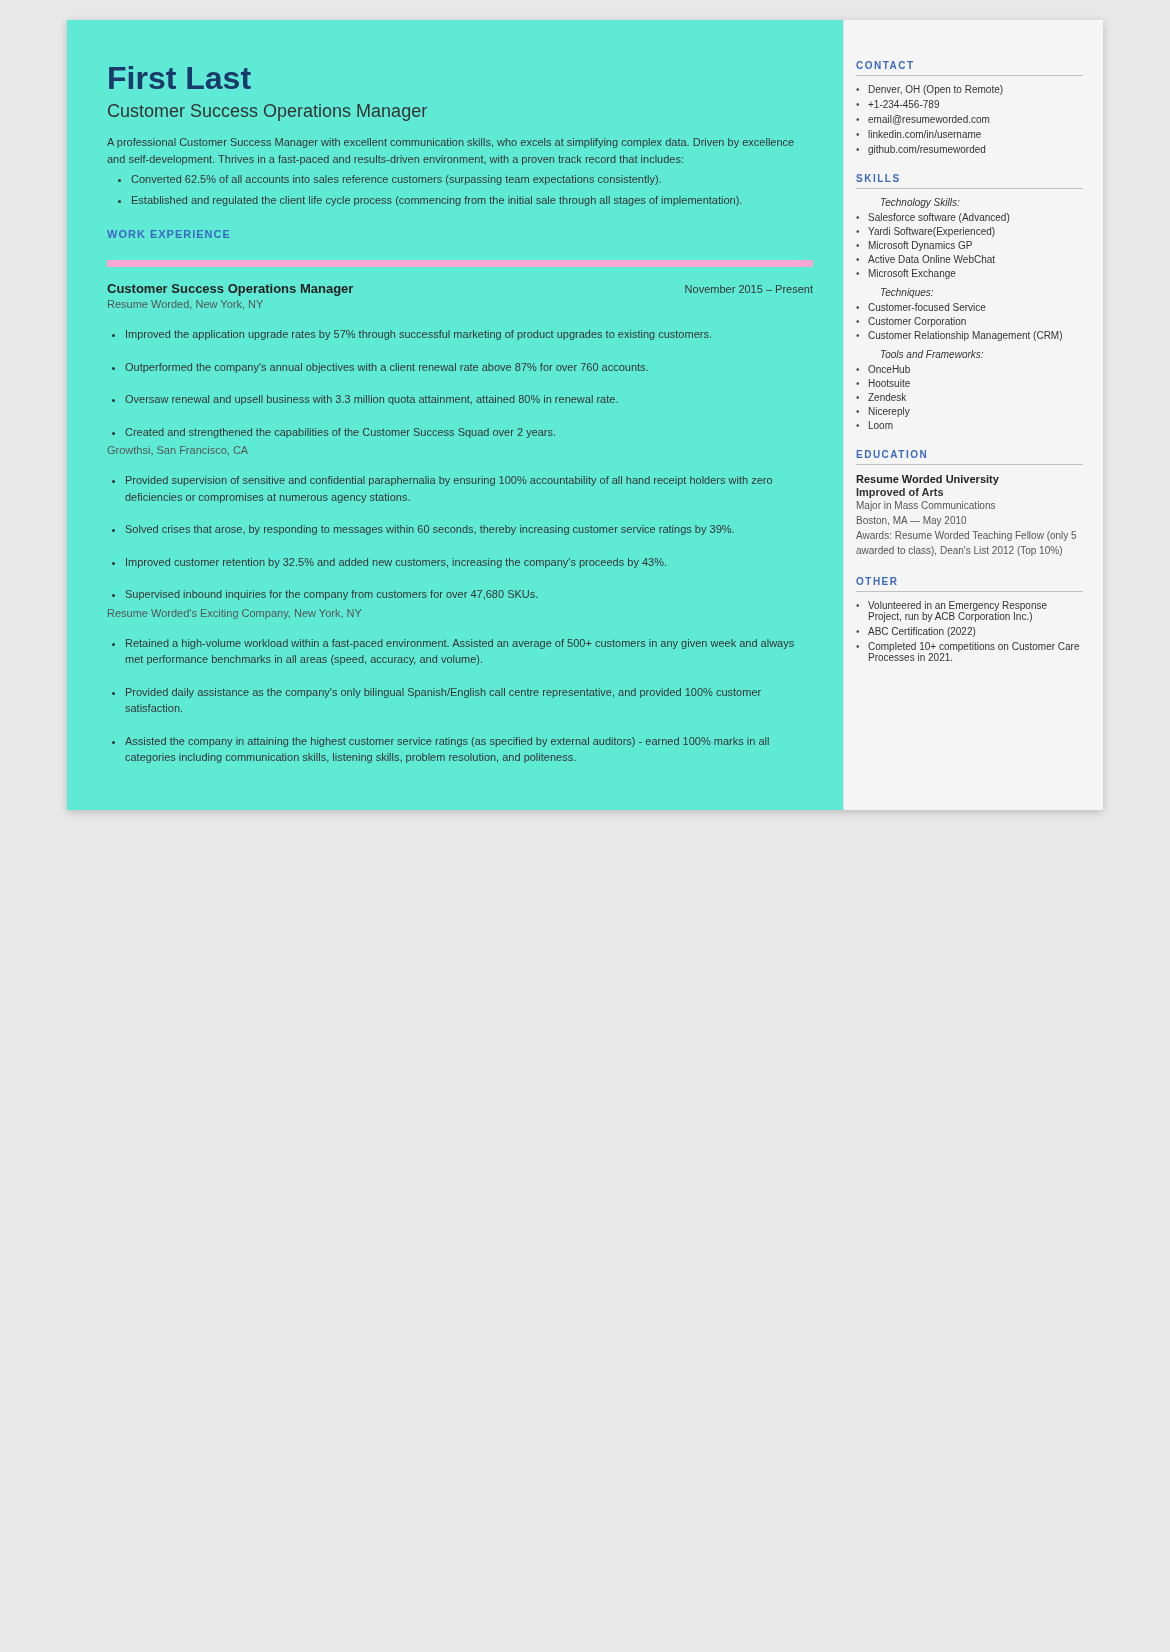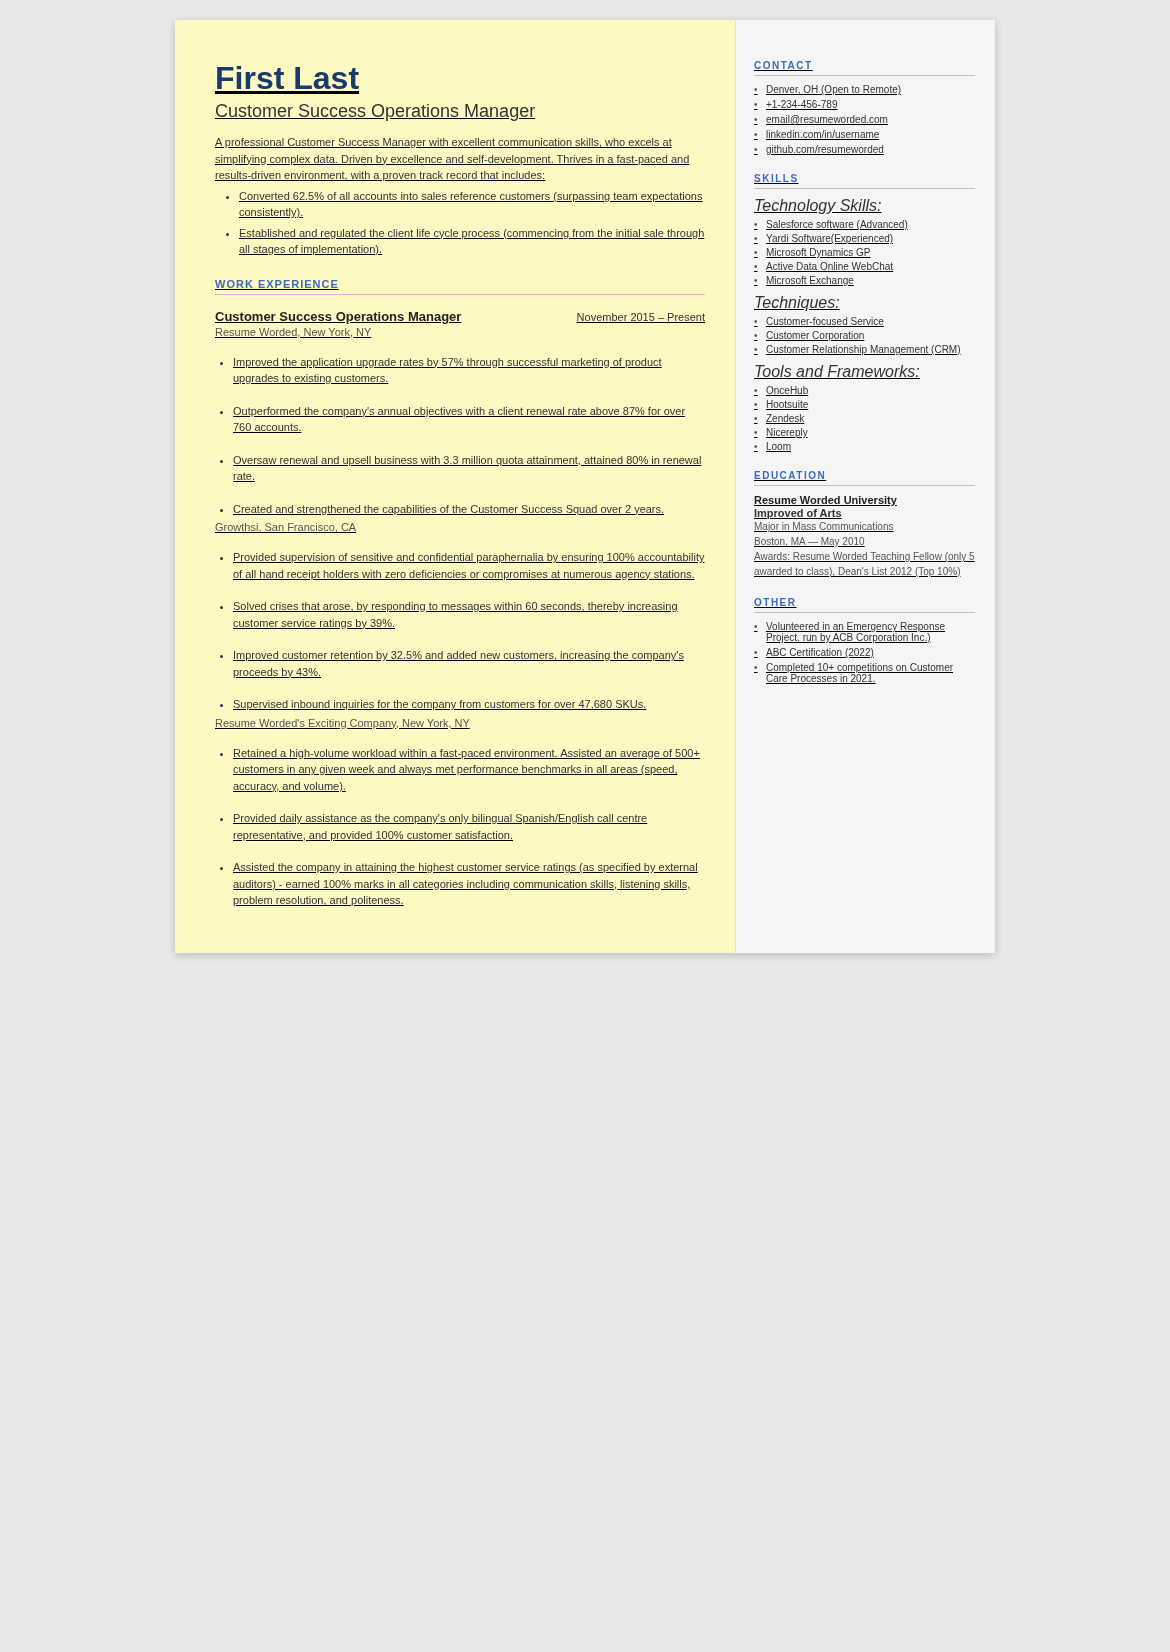--- a/index.html
+++ b/index.html
@@ -4,35 +4,34 @@
   <style>
     * { margin: 0; padding: 0; box-sizing: border-box; }
     body {
       font-family: Arial, sans-serif;
       background: #e8e8e8;
       display: flex;
       justify-content: center;
       padding: 20px;
     }
     .page {
-      width: 820px;
-      background: #fef9c3;
+      width: 1036px;
+      background: #5eead4;
       display: flex;
       flex-direction: row;
       box-shadow: 0 2px 8px rgba(0,0,0,0.2);
-      text-decoration: underline;
     }
     .left-col {
       flex: 1;
       padding: 40px 30px 40px 40px;
     }
     .right-col {
       width: 260px;
       background: #f5f5f5;
-      padding: 40px 20px 40px 18px;
+      padding: 40px 20px 40px 12px;
       border-left: 1px solid #e0e0e0;
     }
 
     
     .name {
       font-size: 32px;
       font-weight: 900;
       color: #1a3a6b;
       margin-bottom: 4px;
     }
@@ -56,22 +55,22 @@
       font-size: 11px;
     }
     .section-title {
       font-size: 11px;
       font-weight: 700;
       color: #3a6abf;
       letter-spacing: 1px;
       text-transform: uppercase;
       margin-top: 20px;
       margin-bottom: 10px;
-      padding-bottom: 4px;
-      border-bottom: 1px solid #f9a8d4;
+      padding-bottom: 20px;
+      border-bottom: 7px solid #f9a8d4;
     }
     .job-header {
       display: flex;
       justify-content: space-between;
       align-items: baseline;
       margin-top: 14px;
       margin-bottom: 2px;
     }
     .job-title-bold {
       font-size: 13px;
@@ -120,25 +119,26 @@
       gap: 4px;
     }
     .bullet-dot {
       color: #555;
       min-width: 8px;
     }
     .right-section {
       margin-bottom: 18px;
     }
     .skills-category {
-      font-size: 16px;
+      font-size: 10px;
       font-style: italic;
       color: #333;
       margin-bottom: 4px;
       margin-top: 8px;
+      margin-left: 24px;
     }
     .skill-item {
       font-size: 10px;
       color: #333;
       margin-bottom: 3px;
       display: flex;
       align-items: flex-start;
       gap: 4px;
     }
     .promo-text {

